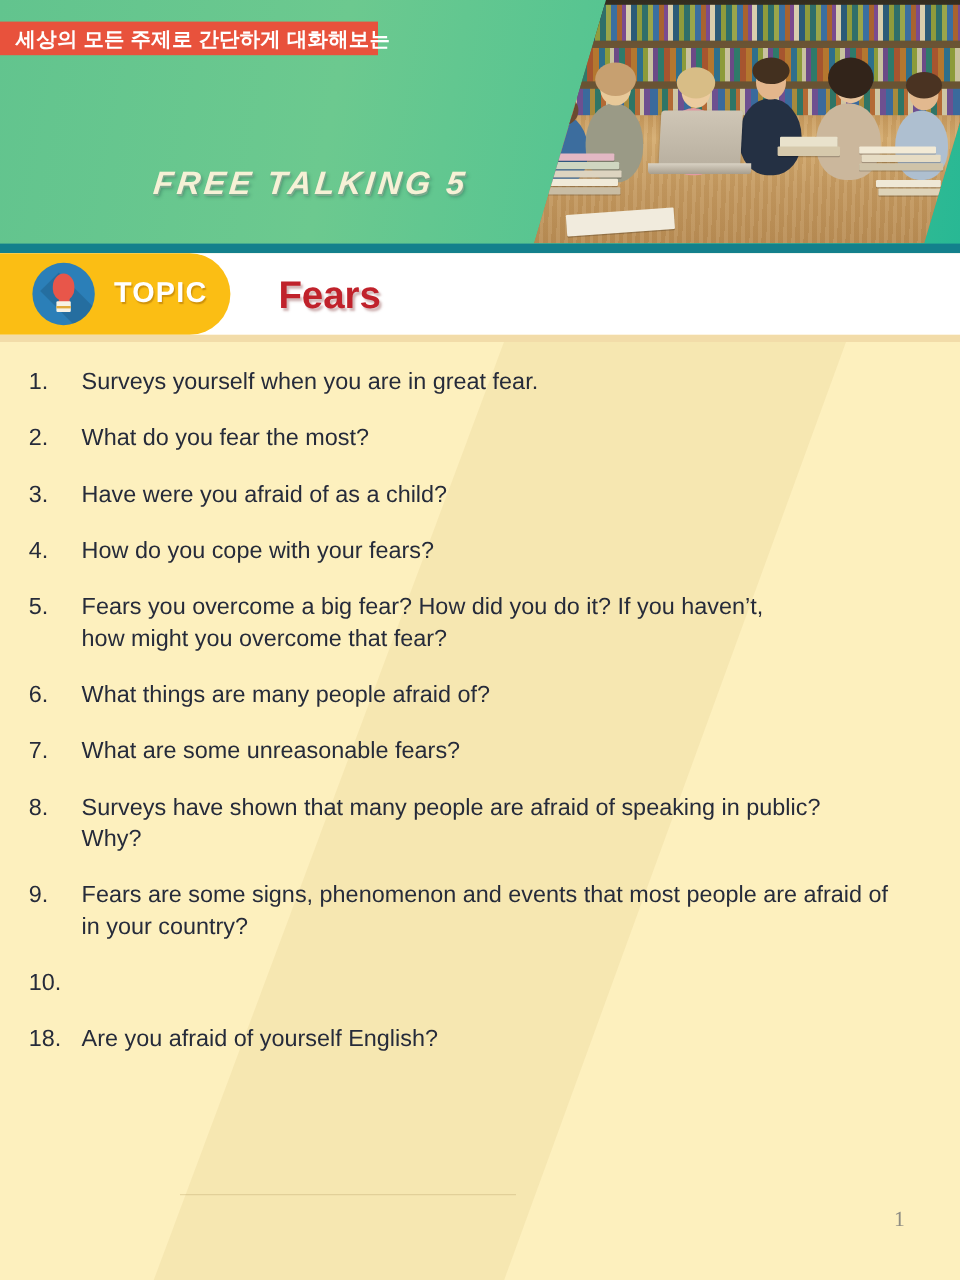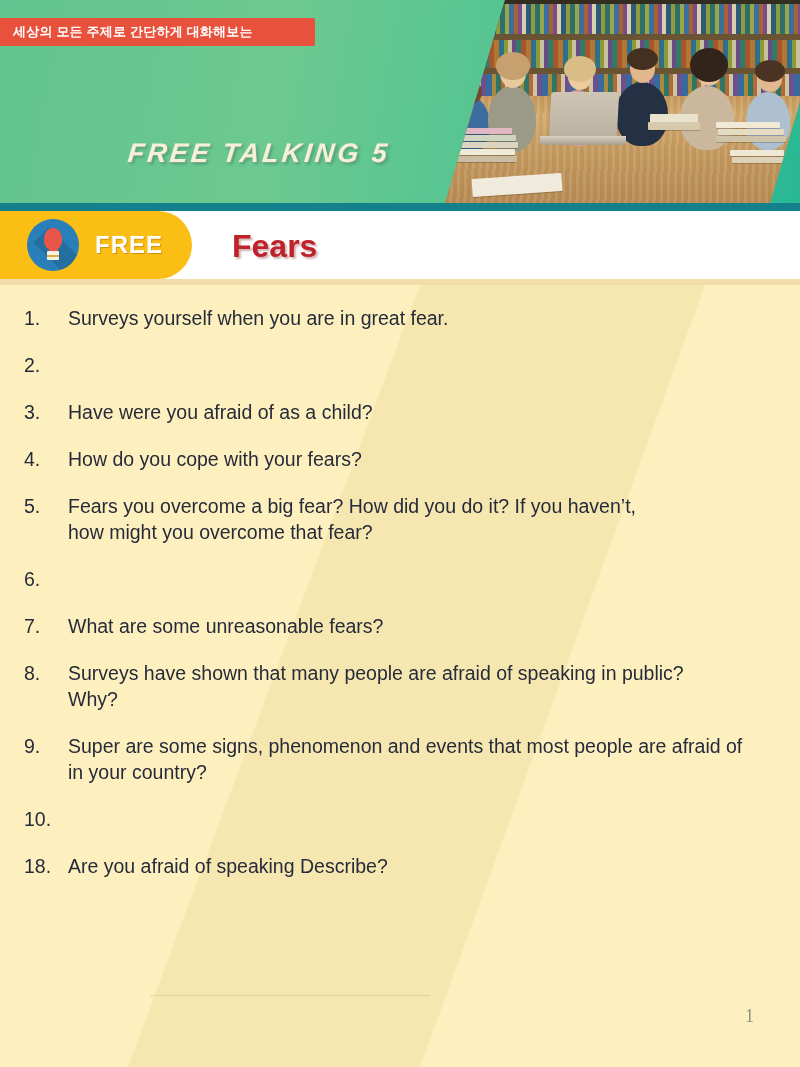--- a/index.html
+++ b/index.html
@@ -105,21 +105,21 @@
     left: 0; top: 18px;
     width: 315px; height: 28px;
     background: #E8523C;
     display: flex;
     align-items: center;
     padding-left: 13px;
     box-sizing: border-box;
   }
   #ribbon-text {
     color: #FFFFFF;
-    font-size: 13px;
+    font-size: 17px;
     font-weight: bold;
     letter-spacing: .2px;
     white-space: nowrap;
   }
 
   
   #main-title {
     position: absolute;
     left: 52px; top: 58px;
     font-size: 64px;
@@ -360,81 +360,83 @@
   <div id="teal-bar"></div>
 
   <div id="topic-bar">
     <div id="topic-pill">
       <div id="topic-bulb">
         <div class="bulb-shadow"></div>
         <div class="bulb-glass"></div>
         <div class="bulb-neck"></div>
         <div class="bulb-base"></div>
       </div>
-      <span id="topic-label">FREE</span>
+      <span id="topic-label">TOPIC</span>
     </div>
     <div id="topic-title">Fears</div>
   </div>
   <div id="topic-underline"></div>
 
   <div id="content">
     <div id="diag-band"></div>
 
     <div id="q-list">
 
       <div class="q-row">
         <span class="q-num">1.</span>
         <span class="q-text">Surveys yourself when you are in great fear.</span>
       </div>
 
       <div class="q-row">
         <span class="q-num">2.</span>
+        <span class="q-text">What do you fear the most?</span>
       </div>
 
       <div class="q-row">
         <span class="q-num">3.</span>
         <span class="q-text">Have were you afraid of as a child?</span>
       </div>
 
       <div class="q-row">
         <span class="q-num">4.</span>
         <span class="q-text">How do you cope with your fears?</span>
       </div>
 
       <div class="q-row">
         <span class="q-num">5.</span>
         <span class="q-text" style="max-width:600px">Fears you overcome a big fear? How did you do it? If you haven’t, how might you overcome that fear?</span>
       </div>
 
       <div class="q-row">
         <span class="q-num">6.</span>
+        <span class="q-text">What things are many people afraid of?</span>
       </div>
 
       <div class="q-row">
         <span class="q-num">7.</span>
         <span class="q-text">What are some unreasonable fears?</span>
       </div>
 
       <div class="q-row">
         <span class="q-num">8.</span>
         <span class="q-text" style="max-width:660px">Surveys have shown that many people are afraid of speaking in public? Why?</span>
       </div>
 
       <div class="q-row">
         <span class="q-num">9.</span>
-        <span class="q-text" style="max-width:690px">Super are some signs, phenomenon and events that most people are afraid of in your country?</span>
+        <span class="q-text" style="max-width:690px">Fears are some signs, phenomenon and events that most people are afraid of in your country?</span>
       </div>
 
       <div class="q-row">
         <span class="q-num">10.</span>
       </div>
 
       <div class="q-row">
         <span class="q-num">18.</span>
-        <span class="q-text">Are you afraid of speaking Describe?</span>
+        <span class="q-text">Are you afraid of yourself English?</span>
       </div>
 
     </div>
   </div>
 
   <div id="footer-rule"></div>
   <div id="page-number">1</div>
 
 </div>
 

